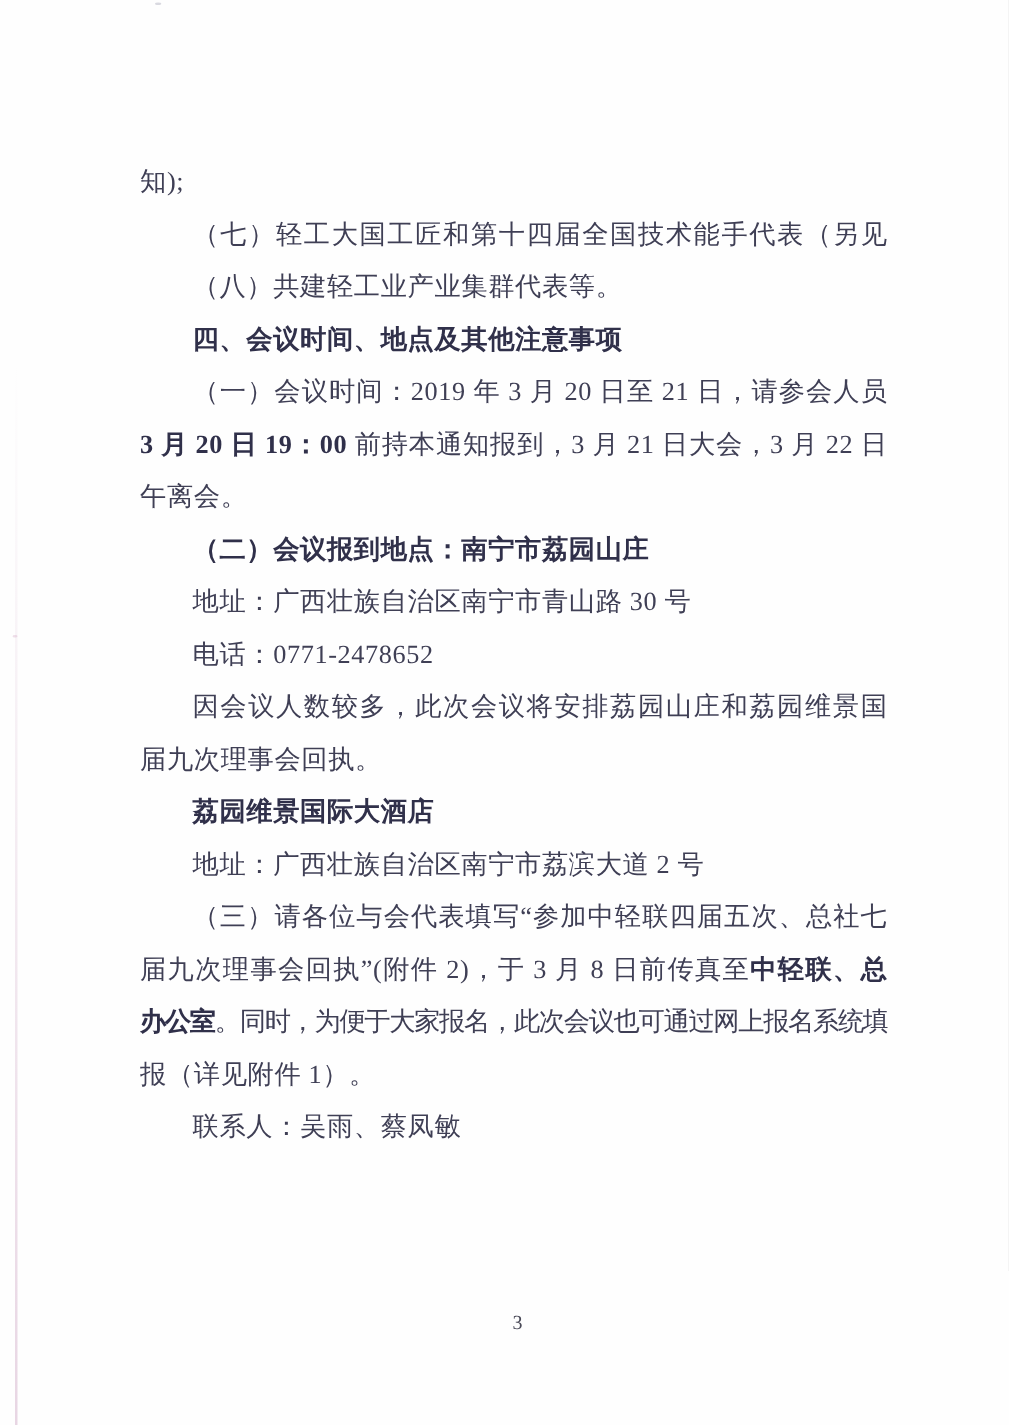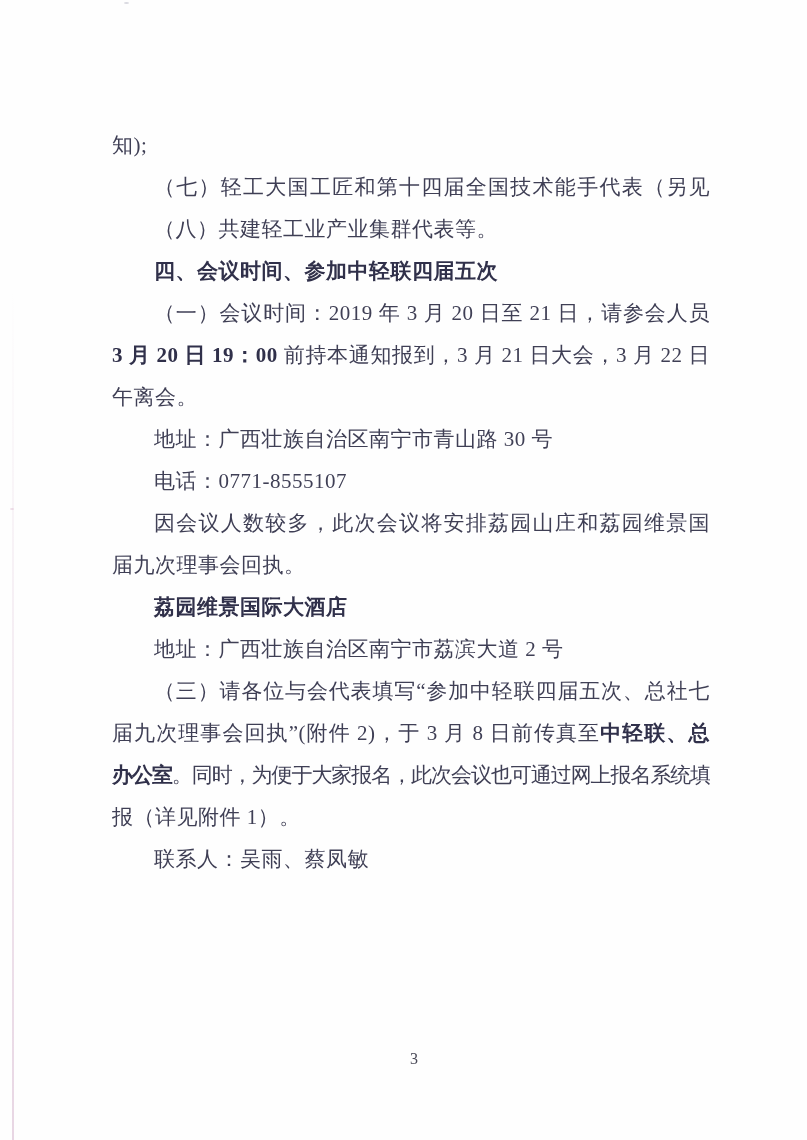--- a/index.html
+++ b/index.html
@@ -75,26 +75,27 @@
 
 <div class="page" style="background: rgb(254, 254, 254);">
   <div class="artifact-v"></div>
   <div class="artifact-speck-1"></div>
   <div class="artifact-speck-2"></div>
 
   <div class="content" style="color: rgb(63, 63, 85);">
       <div class="line"><span>知);</span></div>
       <div class="line indent justify"><span>（七）轻工大国工匠和第十四届全国技术能手代表（另见命</span></div>
       <div class="line indent"><span>（八）共建轻工业产业集群代表等。</span></div>
-      <div class="line indent"><span class="seg-bold">四、会议时间、参加中轻联四届五次</span></div>
+      <div class="line indent"><span class="seg-bold">四、会议时间、地点及其他注意事项</span></div>
       <div class="line indent justify"><span>（一）会议时间：2019 年 3 月 20 日至 21 日，请参会人员</span></div>
       <div class="line justify"><span class="seg-bold">3 月 20 日 19：00</span><span> 前持本通知报到，3 月 21 日大会，3 月 22 日上</span></div>
       <div class="line"><span>午离会。</span></div>
+      <div class="line indent"><span class="seg-bold">（二）会议报到地点：南宁市荔园山庄</span></div>
       <div class="line indent"><span>地址：广西壮族自治区南宁市青山路 30 号</span></div>
-      <div class="line indent"><span>电话：0771-8555107</span></div>
+      <div class="line indent"><span>电话：0771-2478652</span></div>
       <div class="line indent justify"><span>因会议人数较多，此次会议将安排荔园山庄和荔园维景国际</span></div>
       <div class="line"><span>届九次理事会回执。</span></div>
       <div class="line indent"><span class="seg-bold">荔园维景国际大酒店</span></div>
       <div class="line indent"><span>地址：广西壮族自治区南宁市荔滨大道 2 号</span></div>
       <div class="line indent justify"><span>（三）请各位与会代表填写“参加中轻联四届五次、总社七</span></div>
       <div class="line justify"><span>届九次理事会回执”(附件 2)，于 3 月 8 日前传真至</span><span class="seg-bold">中轻联、总社</span></div>
       <div class="line justify tight"><span class="seg-bold">办公室</span><span>。同时，为便于大家报名，此次会议也可通过网上报名系统填</span></div>
       <div class="line"><span>报（详见附件 1）。</span></div>
       <div class="line indent"><span>联系人：吴雨、蔡凤敏</span></div>
     </div>

